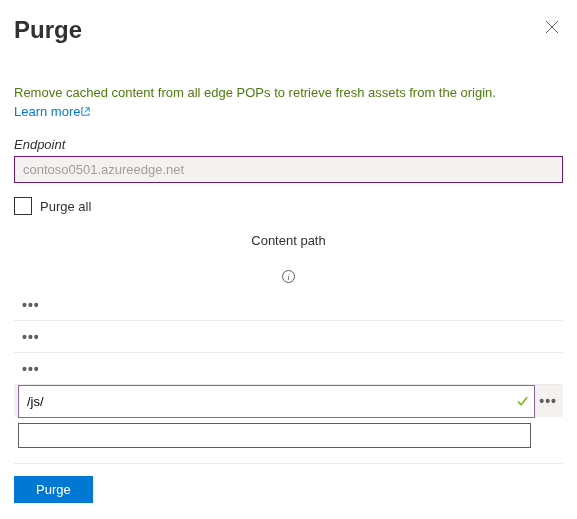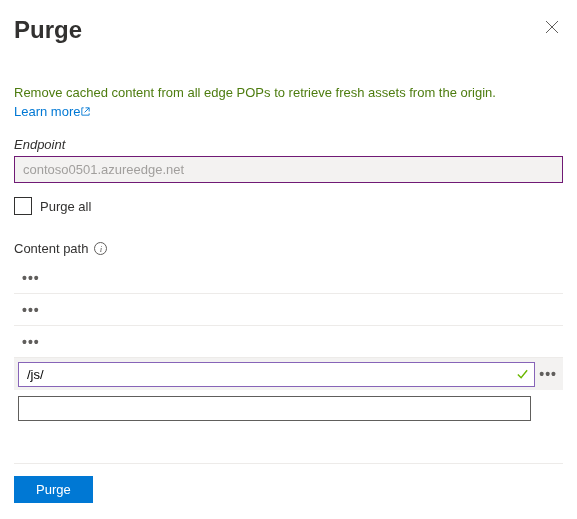--- a/index.html
+++ b/index.html
@@ -74,23 +74,24 @@
     .checkbox {
       width: 18px;
       height: 18px;
       border: 1px solid #323130;
       cursor: pointer;
       background: #fff;
     }
     .label-with-info {
       display: flex;
       align-items: center;
-      gap: 6px;
-      margin-top: 26px;
+      gap: 22px;
+      margin-top: 18px;
       margin-bottom: 6px;
+      flex-direction: column;
     }
     .info-icon {
       width: 13px;
       height: 13px;
       border: 1px solid #605e5c;
       border-radius: 50%;
       display: inline-flex;
       align-items: center;
       justify-content: center;
       font-size: 9px;
@@ -133,21 +134,21 @@
       position: relative;
     }
     .path-input {
       width: 100%;
       padding: 4px 26px 4px 8px;
       border: 1px solid #8764b8;
       font-size: 13px;
       font-family: inherit;
       outline: none;
       background: #fff;
-      height: 25px;
+      height: 33px;
     }
     .check-icon {
       position: absolute;
       right: 6px;
       top: 50%;
       transform: translateY(-50%);
       width: 13px;
       height: 13px;
       color: #6bb700;
     }

